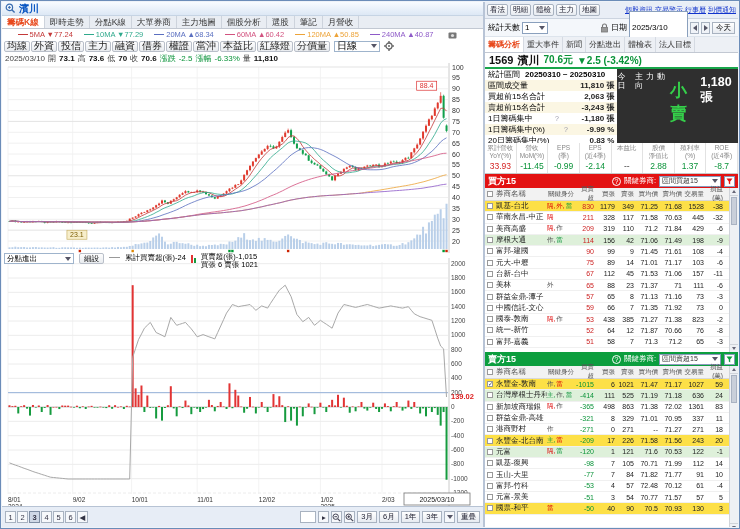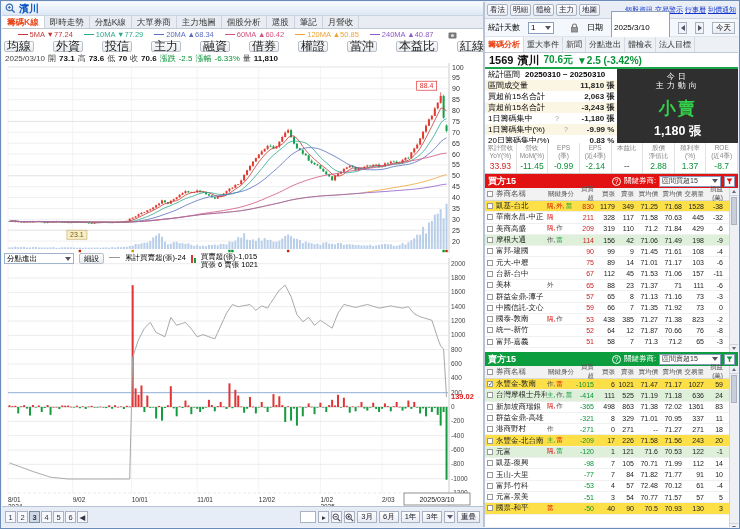--- a/index.html
+++ b/index.html
@@ -11,21 +11,21 @@
   .right{position:absolute;left:484px;top:1px;right:1px;bottom:1px;background:#fff;overflow:hidden}
   
   .titlebar{position:absolute;left:0;top:0;right:0;height:14px;background:linear-gradient(#f8fbff,#dde8f5);border-bottom:1px solid #c6d4e4;display:flex;align-items:center;padding-left:3px;gap:3px}
   .title{color:#0a56c2;font-weight:bold;font-size:10px;line-height:10px}
   .ltabs{position:absolute;top:14px;height:13px;left:0;right:0;background:#e9edf3;border-bottom:1px solid #c2c8d2;display:flex}
   .ltab{font-size:8.5px;padding:1px 5px;border-right:1px solid #cdd3dc;color:#333;line-height:11px;white-space:nowrap}
   .ltab.active{background:#fff;color:#e8491d;font-weight:bold}
   .malegend{position:absolute;top:27px;height:11px;left:0;right:10px;display:flex;justify-content:center;gap:11px;font-size:7.5px;align-items:center}
   .maitem{display:flex;gap:2px;align-items:center;white-space:nowrap}
   .madash{width:10px;height:0;border-top:1.5px solid}
-  .toolbar{position:absolute;top:38px;height:12px;left:2px;right:0;display:flex;gap:19px;align-items:center;font-size:12px}
+  .toolbar{position:absolute;top:38px;height:12px;left:2px;right:0;display:flex;gap:1px;align-items:center;font-size:10px}
   .tbtn{border:1px solid #b9bfc9;background:linear-gradient(#fdfdfd,#e8ebef);padding:0 2px;height:11px;display:flex;align-items:center;border-radius:2px;color:#222;white-space:nowrap}
   .tsel{border:1px solid #9fb4cc;background:#fff;width:46px;height:11px;display:flex;align-items:center;justify-content:space-between;padding:0 2px;margin-left:3px}
   .caret{width:0;height:0;border-left:3px solid transparent;border-right:3px solid transparent;border-top:4px solid #556}
   .ohlc{position:absolute;top:51px;height:10px;left:3px;right:0;display:flex;gap:3px;font-size:8px;align-items:center;white-space:nowrap}
   .ohlc .lab{color:#444}.ohlc .val{font-weight:bold;color:#111}
   .g{color:#0a9339}
   #mainChart{position:absolute;top:61px;left:0;width:481px;height:190px}
   #flowChart{position:absolute;top:256px;left:0;width:481px;height:252px;z-index:1}
   .flowlegend{position:absolute;top:251px;left:2px;width:436px;height:16px;display:flex;align-items:flex-start;gap:5px;font-size:7.5px;z-index:2}
   .fsel{border:1px solid #9fb4cc;background:#fff;width:70px;height:11px;display:flex;align-items:center;justify-content:space-between;padding:0 2px;font-size:7.5px}
@@ -38,41 +38,41 @@
   .pgwrap{display:flex;gap:1px}
   .pgbtn{width:11px;height:12px;border:1px solid #a8b2c0;background:#f6f8fb;font-size:7.5px;display:flex;align-items:center;justify-content:center;color:#334}
   .pgbtn.active{background:#cfd8e6;border-color:#7e8da3;font-weight:bold}
   .rctl{display:flex;gap:2px;align-items:center}
   .rbtn{height:12px;border:1px solid #a8b2c0;background:linear-gradient(#fff,#e7ebf1);font-size:7.5px;display:flex;align-items:center;padding:0 3px;color:#223}
   .rbox{width:16px;height:12px;border:1px solid #a8b2c0;background:#fff}
   
   .rtop{position:absolute;top:0;height:17px;left:0;right:0;background:#e9eef6;border-bottom:1px solid #ccd4e0;display:flex;align-items:center;gap:2px;padding:0 2px;font-size:7.5px}
   .rbtnS{border:1px solid #a8b2c0;background:linear-gradient(#fff,#e7ebf1);padding:0 2px;height:12px;display:flex;align-items:center;border-radius:2px;color:#223;white-space:nowrap}
   .rlink{color:#1133cc;text-decoration:underline;font-size:7px;white-space:nowrap}
-  .rdate{position:absolute;top:17px;height:18px;left:0;right:0;display:flex;align-items:center;font-size:8px;gap:8px;padding:0 3px;background:#f4f7fb;border-bottom:1px solid #dde4ec}
+  .rdate{position:absolute;top:17px;height:18px;left:0;right:0;display:flex;align-items:center;font-size:8px;gap:2px;padding:0 3px;background:#f4f7fb;border-bottom:1px solid #dde4ec}
   .dsel{border:1px solid #8aa0bd;background:#fff;width:26px;height:12px;display:flex;align-items:center;justify-content:space-between;padding:0 2px}
   .dinput{border:1px solid #8aa0bd;background:#fff;height:12px;width:59px;font-size:8px;padding:16px 2px;font-family:Liberation Sans, sans-serif}
   .stepbtn{width:9px;height:12px;border:1px solid #a8b2c0;background:#f0f3f8;display:flex;align-items:center;justify-content:center}
   .tri-l{width:0;height:0;border-top:3px solid transparent;border-bottom:3px solid transparent;border-right:4px solid #556}
   .tri-r{width:0;height:0;border-top:3px solid transparent;border-bottom:3px solid transparent;border-left:4px solid #556}
   .todaybtn{height:12px;border:1px solid #a8b2c0;background:linear-gradient(#fff,#e7ebf1);font-size:7.5px;display:flex;align-items:center;padding:0 3px}
   .rtabs{position:absolute;top:35px;height:16px;left:0;right:0;display:flex;background:#edf0f5;border-bottom:1px solid #c2c8d2;align-items:flex-end}
   .rtab{font-size:8px;padding:2px 3px;border-right:1px solid #d5dae2;color:#333;white-space:nowrap}
   .rtab.active{background:#fff;color:#e8491d;font-weight:bold}
   .rstock{position:absolute;top:51px;height:16px;left:0;right:0;display:flex;align-items:center;gap:4px;padding:0 4px;border-bottom:2px solid #18a54a;background:#fff}
   .sid,.sname{font-weight:bold;font-size:11px;color:#111}
   .sprice{color:#0a9339;font-weight:bold;font-size:10px}
   .rstats{position:absolute;top:67px;height:74px;left:0;right:0;display:flex;font-size:8px}
   .rsl{width:134px;display:flex;flex-direction:column}
   .rs-row{flex:1;display:flex;align-items:center;padding:0 3px;white-space:nowrap}
   .rs-row:nth-child(even){background:#fbf6e3}
   .rs-row .q{color:#99a;margin-left:auto;font-size:7px}
   .rs-row .val{margin-left:auto;font-weight:bold;color:#222}
   .rs-period .pv{margin-left:5px;font-weight:bold}
-  .rst{width:122px;background:#2f2f2f;color:#fff;display:flex;flex-direction:column;align-items:center;padding-top:3px}
+  .rst{width:122px;background:#2f2f2f;color:#fff;display:flex;flex-direction:row;padding-top:3px}
   .tb1{font-size:8px;letter-spacing:3px;line-height:9px}
   .action{color:#35d04a;font-size:17px;font-weight:bold;margin-top:7px;letter-spacing:2px}
   .amount{font-size:12.5px;font-weight:bold;margin-top:3px}
   .rmetrics{position:absolute;top:141px;height:31px;left:0;right:0;display:flex;border-bottom:1px solid #c8c8c8;background:#fff}
   .mcell{flex:1;border-right:1px solid #e2e2e2;text-align:center;padding-top:1px}
   .mh{font-size:6.5px;color:#888;line-height:7.5px;white-space:nowrap}
   .mv{font-size:8.5px;font-weight:normal;margin-top:2px}
   .mv.red{color:#d42222}.mv.green{color:#0a9339}.mv.dark{color:#444}
   .sec{position:absolute;height:14px;left:0;right:0;color:#fff;display:flex;align-items:center;padding:0 3px;font-size:9px;font-weight:bold;gap:3px}
   .sec-buy{top:172px;background:#e31212}

